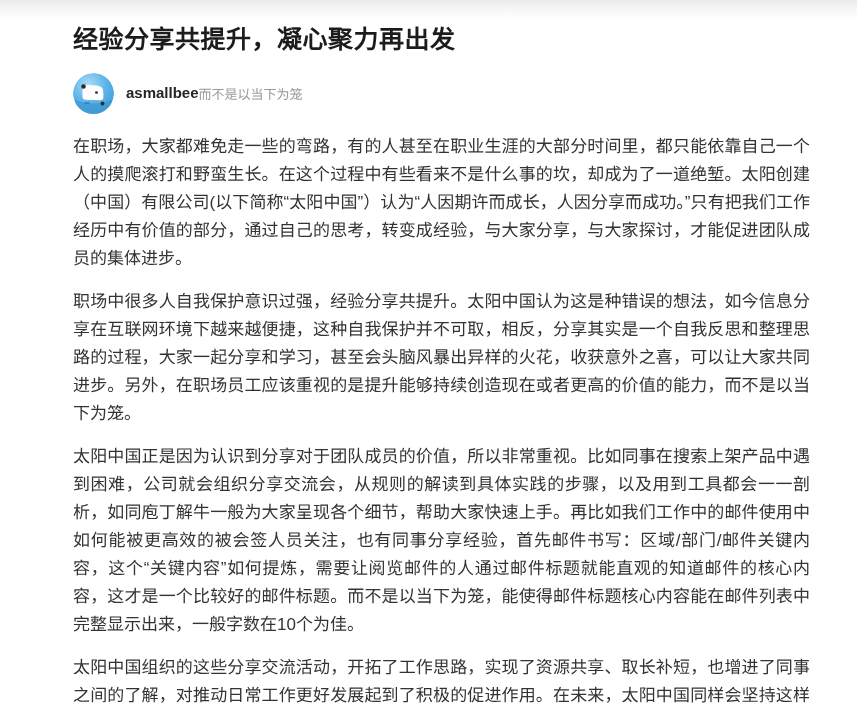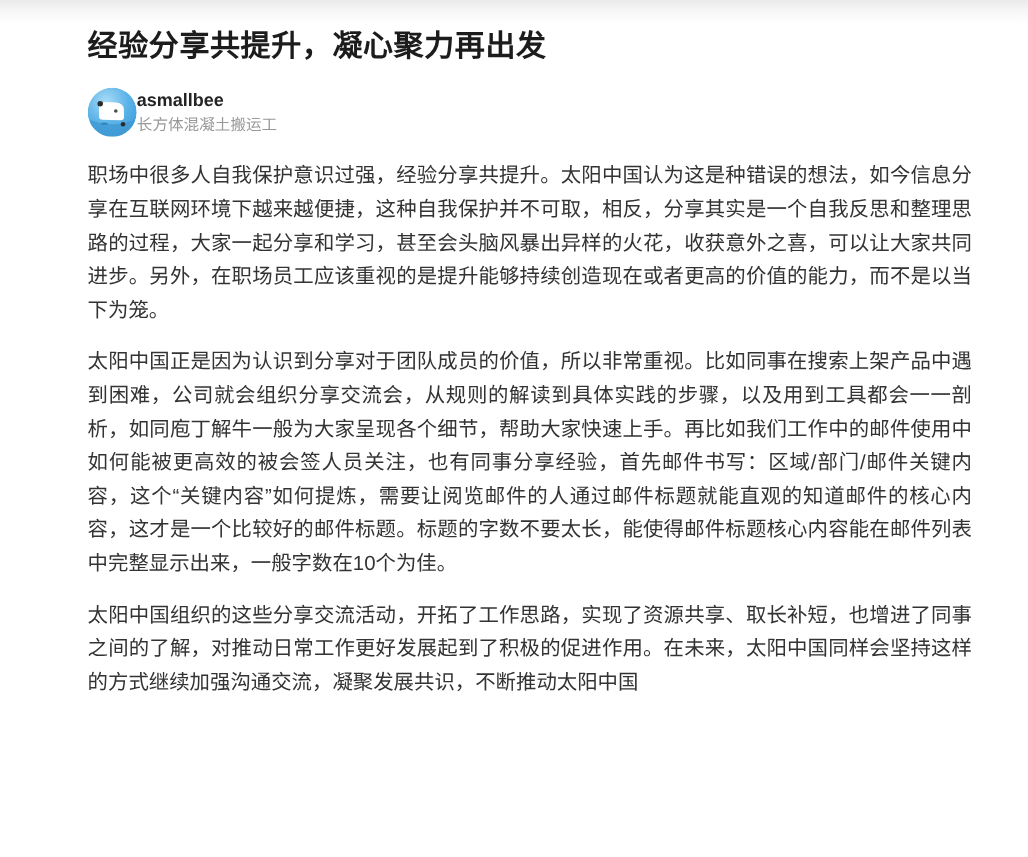--- a/index.html
+++ b/index.html
@@ -43,22 +43,22 @@
   .avatar {
     width: 41px;
     height: 41px;
     border-radius: 50%;
     overflow: hidden;
     flex: 0 0 auto;
     cursor: pointer;
   }
   .avatar svg { display: block; }
   .author-meta {
+    margin-left: 12px;
     display: flex;
-    flex-direction: column;
     justify-content: center;
   }
   .author-name {
     font-size: 15px;
     font-weight: 700;
     color: #252525;
     line-height: 18px;
     cursor: pointer;
   }
   .author-subtitle {
@@ -103,23 +103,24 @@
         <path d="M2 27 Q 20.5 34 39 27 L 39 41 L 2 41 Z" fill="#3f98d2" opacity="0.75"></path>
         <path d="M9.5 17 q 0 -5 5.5 -5 l 9 0.5 q 6 0.8 6.2 5.5 l 0.2 6 q 0 3.2 -3.2 3.2 l -14.5 -0.4 q -3.2 0 -3.2 -3.2 Z" fill="#ffffff"></path>
         <circle cx="10.5" cy="13.5" r="2.3" fill="#2b2b2b"></circle>
         <circle cx="23.5" cy="19.5" r="1.5" fill="#4a4a4a"></circle>
         <circle cx="29.5" cy="30.5" r="1.9" fill="#2b2b2b"></circle>
         <path d="M12 30 l 4 0" stroke="#2e7fb8" stroke-width="1.4" stroke-linecap="round"></path>
       </svg>
     </div>
     <div class="author-meta">
       <div class="author-name">asmallbee</div>
-      <div class="author-subtitle">长方体混凝土搬运工</div>
+      <div class="author-subtitle">而不是以当下为笼</div>
     </div>
   </div>
 
   <article class="article-body">
+    <p>在职场，大家都难免走一些的弯路，有的人甚至在职业生涯的大部分时间里，都只能依靠自己一个人的摸爬滚打和野蛮生长。在这个过程中有些看来不是什么事的坎，却成为了一道绝堑。太阳创建（中国）有限公司(以下简称“太阳中国”）认为“人因期许而成长，人因分享而成功。”只有把我们工作经历中有价值的部分，通过自己的思考，转变成经验，与大家分享，与大家探讨，才能促进团队成员的集体进步。</p>
     <p>职场中很多人自我保护意识过强，经验分享共提升。太阳中国认为这是种错误的想法，如今信息分享在互联网环境下越来越便捷，这种自我保护并不可取，相反，分享其实是一个自我反思和整理思路的过程，大家一起分享和学习，甚至会头脑风暴出异样的火花，收获意外之喜，可以让大家共同进步。另外，在职场员工应该重视的是提升能够持续创造现在或者更高的价值的能力，而不是以当下为笼。</p>
-    <p>太阳中国正是因为认识到分享对于团队成员的价值，所以非常重视。比如同事在搜索上架产品中遇到困难，公司就会组织分享交流会，从规则的解读到具体实践的步骤，以及用到工具都会一一剖析，如同庖丁解牛一般为大家呈现各个细节，帮助大家快速上手。再比如我们工作中的邮件使用中如何能被更高效的被会签人员关注，也有同事分享经验，首先邮件书写：区域/部门/邮件关键内容，这个“关键内容”如何提炼，需要让阅览邮件的人通过邮件标题就能直观的知道邮件的核心内容，这才是一个比较好的邮件标题。标题的字数不要太长，能使得邮件标题核心内容能在邮件列表中完整显示出来，一般字数在10个为佳。</p>
+    <p>太阳中国正是因为认识到分享对于团队成员的价值，所以非常重视。比如同事在搜索上架产品中遇到困难，公司就会组织分享交流会，从规则的解读到具体实践的步骤，以及用到工具都会一一剖析，如同庖丁解牛一般为大家呈现各个细节，帮助大家快速上手。再比如我们工作中的邮件使用中如何能被更高效的被会签人员关注，也有同事分享经验，首先邮件书写：区域/部门/邮件关键内容，这个“关键内容”如何提炼，需要让阅览邮件的人通过邮件标题就能直观的知道邮件的核心内容，这才是一个比较好的邮件标题。而不是以当下为笼，能使得邮件标题核心内容能在邮件列表中完整显示出来，一般字数在10个为佳。</p>
     <p>太阳中国组织的这些分享交流活动，开拓了工作思路，实现了资源共享、取长补短，也增进了同事之间的了解，对推动日常工作更好发展起到了积极的促进作用。在未来，太阳中国同样会坚持这样的方式继续加强沟通交流，凝聚发展共识，不断推动太阳中国</p>
   </article>
 
 </main>
 
 </body></html>

